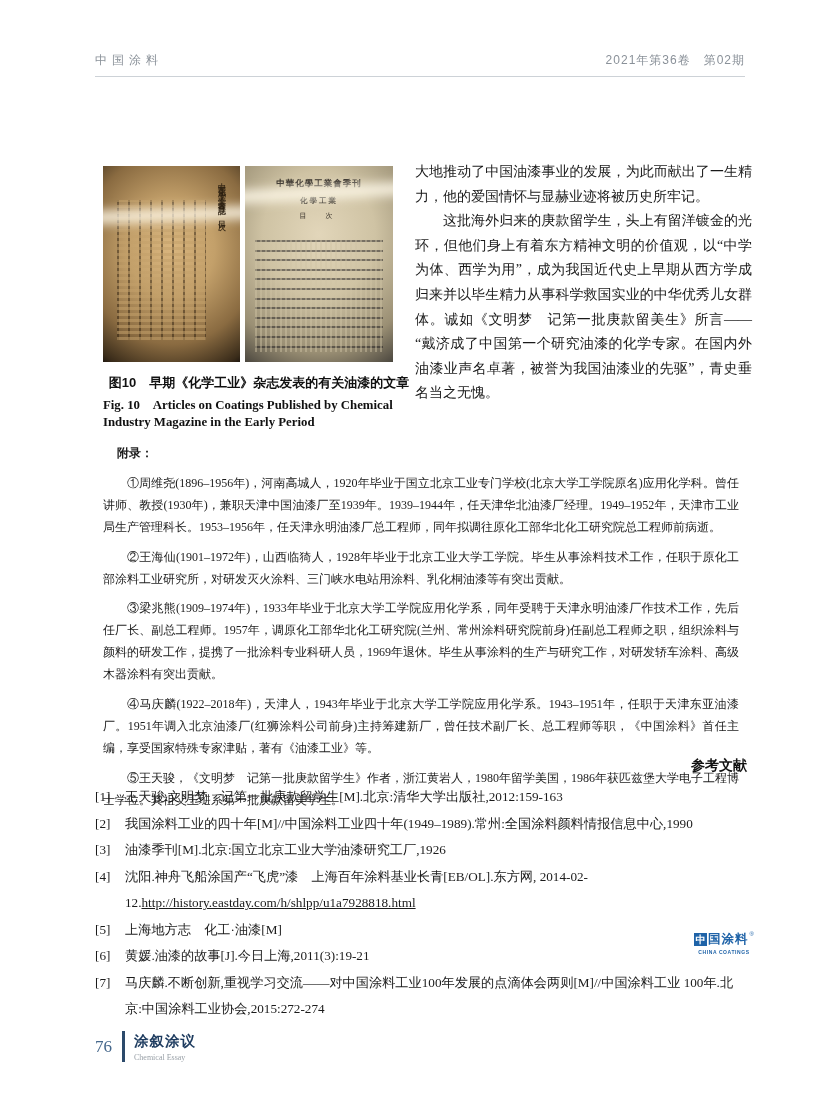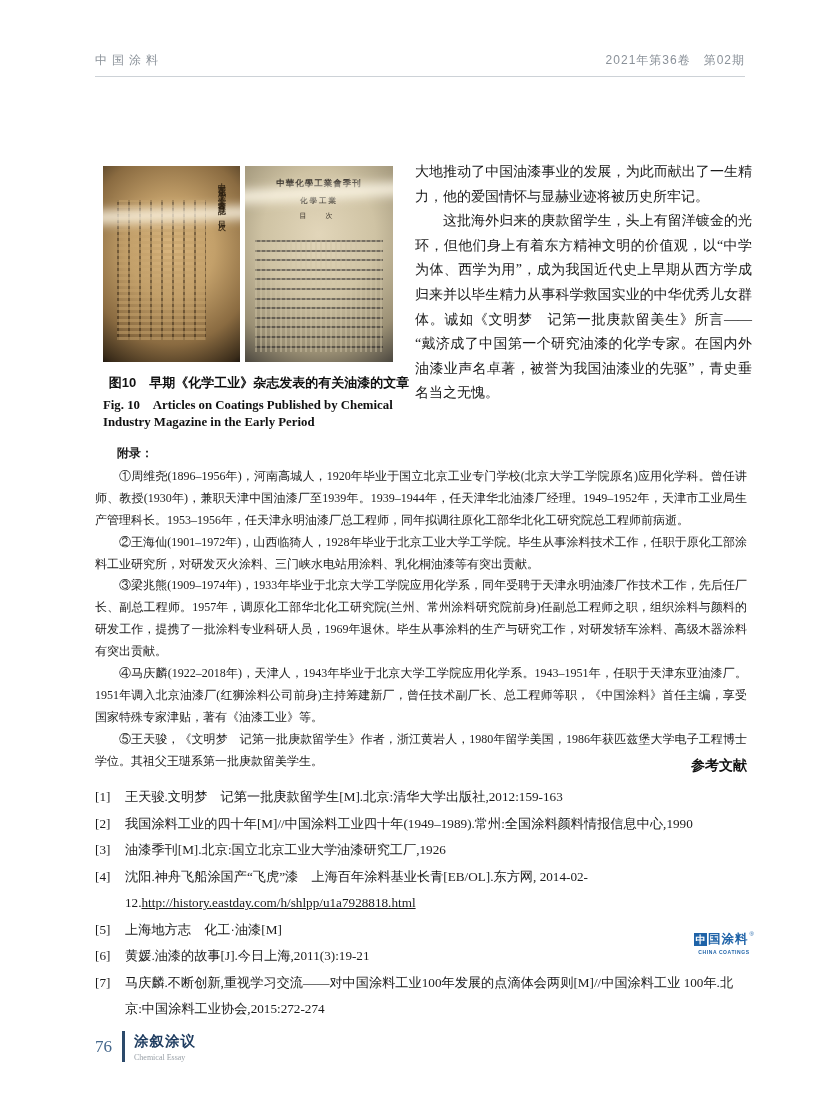--- a/index.html
+++ b/index.html
@@ -71,21 +71,21 @@
   }
   .article-col p{margin:0;}
   .article-col p + p{text-indent:2em;}
   
   .appendix{
     position:absolute;left:95px;top:443px;width:652px;
     font-size:12px;line-height:21.9px;color:#1b1b1b;
     font-family:"Liberation Serif","DejaVu Serif",serif;
   }
   .appendix-heading{font-weight:bold;padding-left:22px;margin:0 0 1px 0;}
-  .ap-item{margin:0;text-indent:2em;text-align:justify;}
+  .ap-item{margin:8px;text-indent:2em;text-align:justify;}
   
   .refs{position:absolute;left:95px;top:757px;width:652px;}
   .refs-heading{
     margin:0;text-align:right;font-weight:bold;font-size:14px;color:#111;
     font-family:"Liberation Sans","DejaVu Sans",sans-serif;
   }
   .ref-list{margin-top:9px;}
   .ref-row{display:flex;font-size:13.2px;line-height:26.5px;color:#1b1b1b;}
   .ref-label{flex:0 0 30px;}
   .ref-text{flex:1;text-align:left;}

